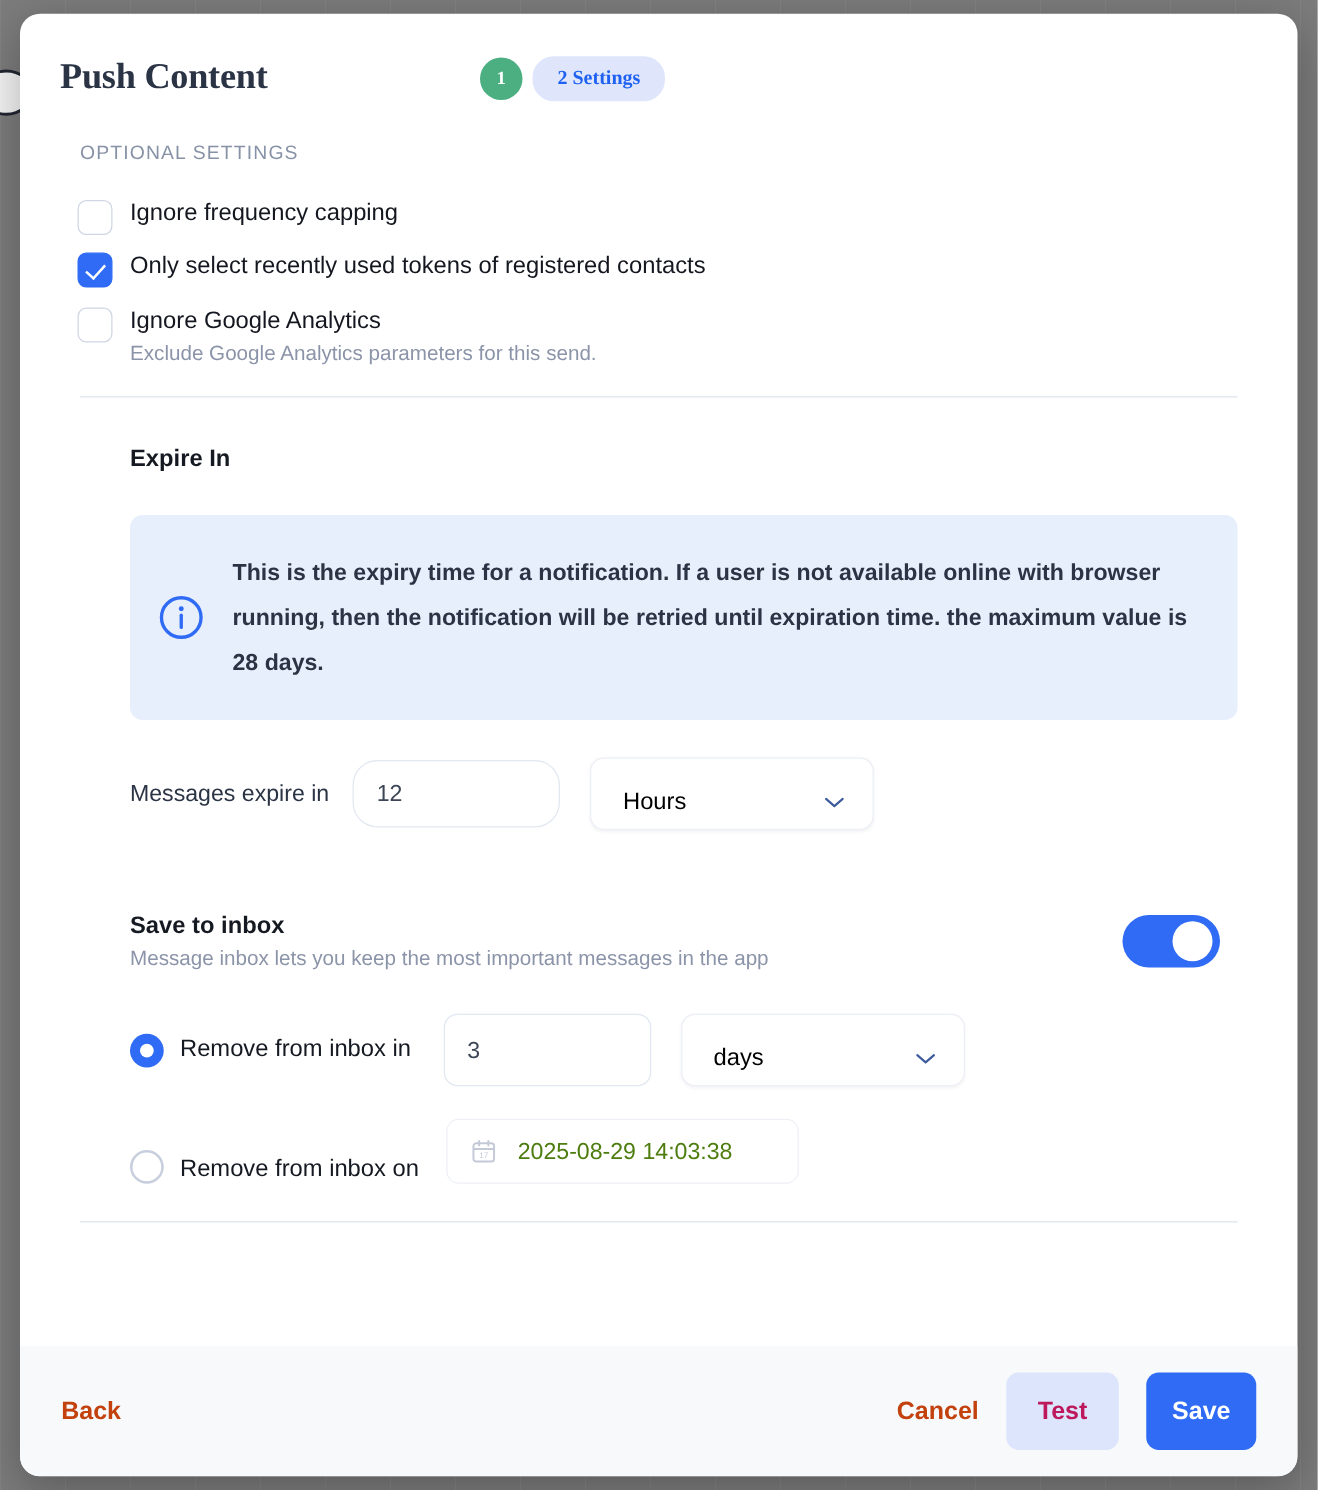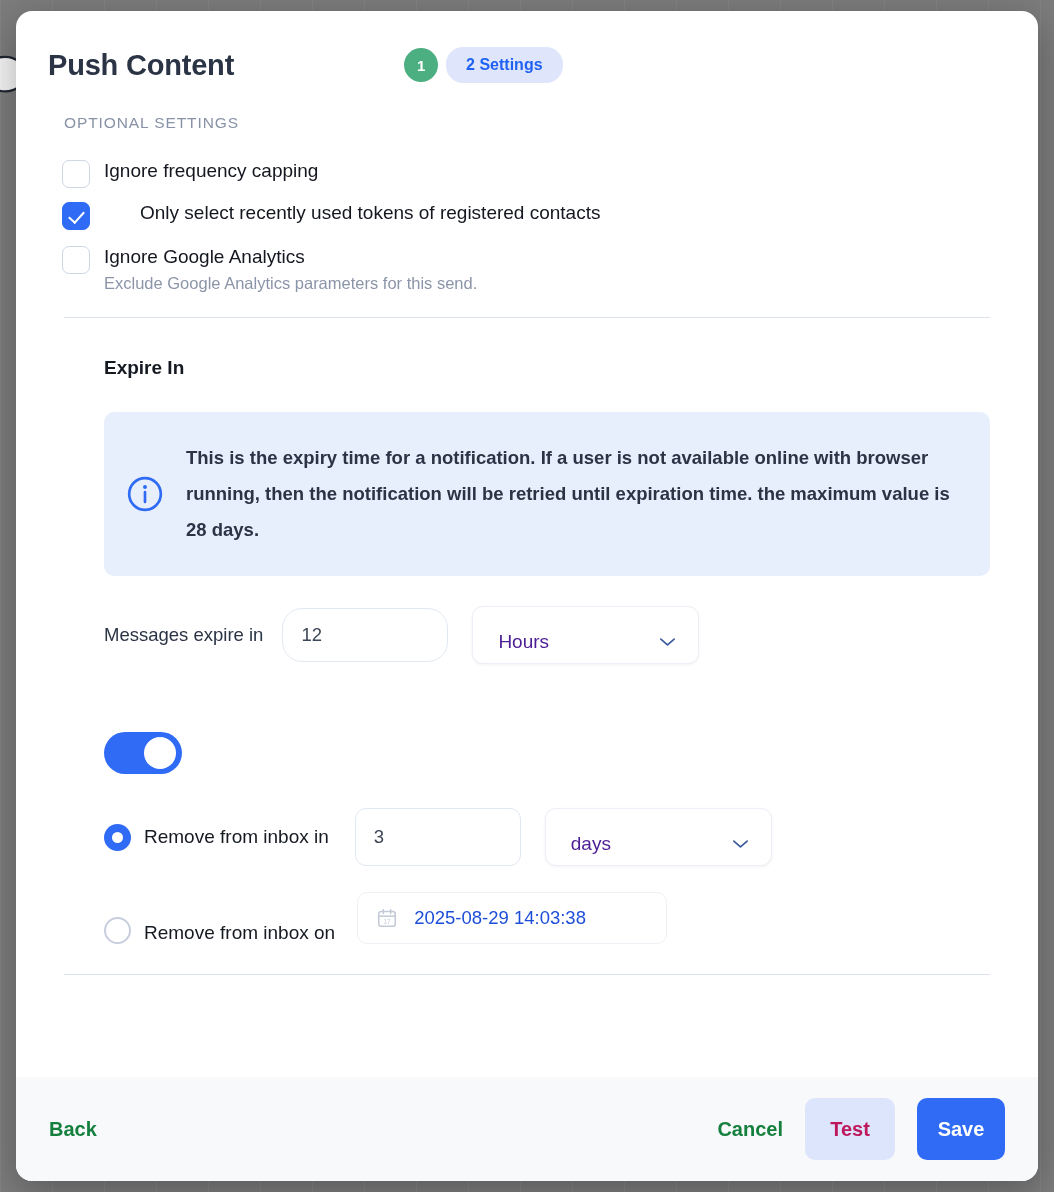--- a/index.html
+++ b/index.html
@@ -45,23 +45,24 @@
   }
   #modal-body {
     flex: 1 1 auto;
     padding: 0 32px;
     overflow: hidden;
   }
 
   
   .modal-header {
     display: flex;
-    align-items: center;
+    align-items: flex-start;
     padding: 34px 0 0 0;
     height: 74px;
+    font-family: Liberation Serif, serif;
   }
   .modal-title {
     font-size: 29px;
     font-weight: bold;
     color: #2b3445;
     letter-spacing: -0.2px;
     margin: 0;
     flex: 0 0 auto;
   }
   .steps {
@@ -98,21 +99,21 @@
     color: #8892a6;
   }
 
   
   .check-list { margin-top: 26px; }
   .check-row {
     display: flex;
     align-items: flex-start;
     margin-bottom: 12px;
   }
-  .check-row.compact { margin-bottom: 14px; gap: 36px; }
+  .check-row.compact { margin-bottom: 14px; }
   .cbox {
     flex: 0 0 auto;
     width: 28px; height: 28px;
     border-radius: 7px;
     margin: 2px 14px 0 14px;
     border: 1.6px solid #cfd6e4;
     background: #ffffff;
     position: relative;
     cursor: pointer;
   }
@@ -203,21 +204,21 @@
     width: 227px; height: 58px;
     border: 1.4px solid #eceff5;
     border-radius: 11px;
     background: #ffffff;
     box-shadow: 0 1px 3px rgba(28,40,64,0.06);
     display: flex;
     align-items: center;
     justify-content: space-between;
     padding: 14px 22px 0 25px;
     font-size: 19px;
-    color: #4c1d95;
+    color: #000000;
     cursor: pointer;
   }
   .chev {
     width: 17px; height: 10px;
     flex: 0 0 auto;
   }
 
   
   .inbox-head {
     display: flex;
@@ -281,29 +282,29 @@
     border-radius: 50%;
     background: #ffffff;
   }
   .radio-label {
     font-size: 19px;
     color: #151921;
     white-space: nowrap;
   }
   .date-input {
     margin-left: 22px;
-    width: 310px; height: 52px;
+    width: 282px; height: 52px;
     border: 1.4px solid #edf0f5;
     border-radius: 10px;
     background: #ffffff;
     display: flex;
     align-items: center;
     padding: 0 18px;
     font-size: 18.5px;
-    color: #1d4ed8;
+    color: #4d7c0f;
     cursor: pointer;
   }
   .cal-icon { width: 22px; height: 22px; margin-right: 16px; flex:0 0 auto;}
 
   hr.divider-bottom {
     border: none;
     border-top: 1px solid #dde3ec;
     margin: 30px 16px 0 16px;
   }
 
@@ -312,21 +313,21 @@
     flex: 0 0 auto;
     height: 104px;
     background: #f8f9fb;
     display: flex;
     align-items: center;
     padding: 0 33px;
   }
   .link-btn {
     font-size: 20px;
     font-weight: bold;
-    color: #15803d;
+    color: #c2410c;
     cursor: pointer;
     background: none;
     border: none;
     padding: 0;
     font-family: inherit;
   }
   .footer-right {
     margin-left: auto;
     display: flex;
     align-items: center;
@@ -419,20 +420,24 @@
       <div class="txt-input">12</div>
       <div class="select-box">
         <span>Hours</span>
         <svg class="chev" viewBox="0 0 20 12" fill="none">
           <path d="M2 2.5L10 9.5L18 2.5" stroke="#3b5a9b" stroke-width="2" stroke-linecap="round" stroke-linejoin="round"></path>
         </svg>
       </div>
     </div>
 
     <div class="inbox-head">
+      <div>
+        <div class="inbox-title">Save to inbox</div>
+        <div class="inbox-desc">Message inbox lets you keep the most important messages in the app</div>
+      </div>
       <div class="toggle">
         <div class="knob"></div>
       </div>
     </div>
 
     <div class="radio-row">
       <div class="radio selected"></div>
       <span class="radio-label">Remove from inbox in</span>
       <div class="txt-input" style="margin-left:26px;width:166px;height:58px;border-radius:11px;">3</div>
       <div class="select-box">

